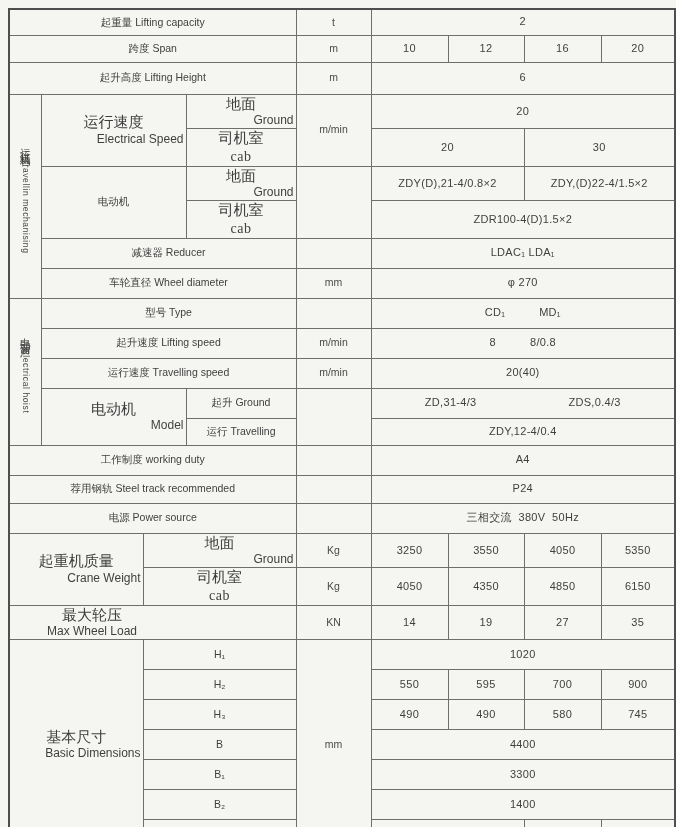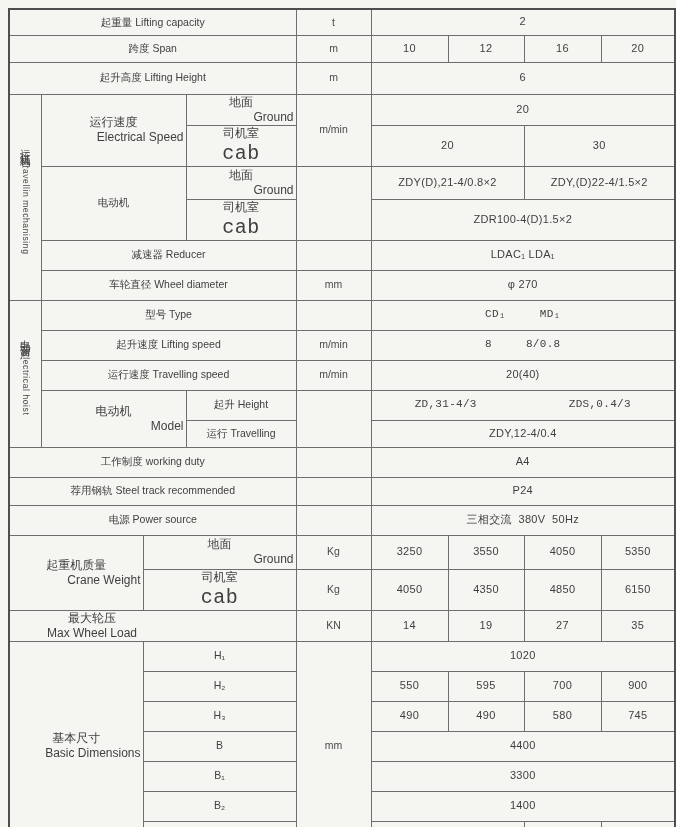--- a/index.html
+++ b/index.html
@@ -28,24 +28,24 @@
     background:transparent;
   }
   
   tr.h26{height:26px}tr.h27{height:27px}tr.h28{height:28px}tr.h29{height:29px}
   tr.h30{height:30px}tr.h31{height:31px}tr.h32{height:32px}tr.h33{height:33px}tr.h34{height:34px}
 
   .lbl{font-size:10.5px;}
   .unit{font-size:10.5px;color:#4a4a4a;}
   .val{font-size:11px;letter-spacing:.3px;}
   .stack span{display:block;}
-  .stack .zh{font-size:12px;}
+  .stack .zh{font-size:15px;}
   .stack .en{font-size:12px;text-align:right;}
-  .cabword{font-family:Liberation Mono, monospace;font-size:20px;letter-spacing:.5px;}
-  .pair{display:flex;justify-content:center;align-items:baseline;gap:34px;font-family:Liberation Mono, monospace;}
+  .cabword{font-family:Liberation Serif, serif;font-size:14px;letter-spacing:.5px;}
+  .pair{display:flex;justify-content:center;align-items:baseline;gap:34px;}
   .pair-wide{gap:92px;}
   .leftpad{text-align:left;padding-left:37px;}
   .leftpad .inner{display:inline-block;text-align:center;}
   
   .vcell .vwrap{display:flex;flex-direction:column;align-items:center;justify-content:center;gap:8px;height:100%;}
   .vzh{writing-mode:vertical-lr;text-orientation:upright;font-size:10.5px;letter-spacing:3px;}
   .ven{writing-mode:vertical-lr;font-size:8.5px;letter-spacing:.6px;color:#4a4a4a;}
 </style>
 </head>
 <body>
@@ -177,21 +177,21 @@
     <td colspan="3" class="lbl">运行速度 Travelling speed</td>
     <td class="unit">m/min</td>
     <td colspan="4" class="val">20(40)</td>
   </tr>
 
   <tr class="h30">
     <td colspan="2" rowspan="2" class="lbl stack">
       <span class="zh">电动机</span>
       <span class="en">Model</span>
     </td>
-    <td class="lbl">起升 Height</td>
+    <td class="lbl">起升 Ground</td>
     <td rowspan="2" class="unit"></td>
     <td colspan="4" class="val">
       <div class="pair pair-wide">
         <span>ZD,31-4/3</span>
         <span>ZDS,0.4/3</span>
       </div>
     </td>
   </tr>
 
   <tr class="h27">

